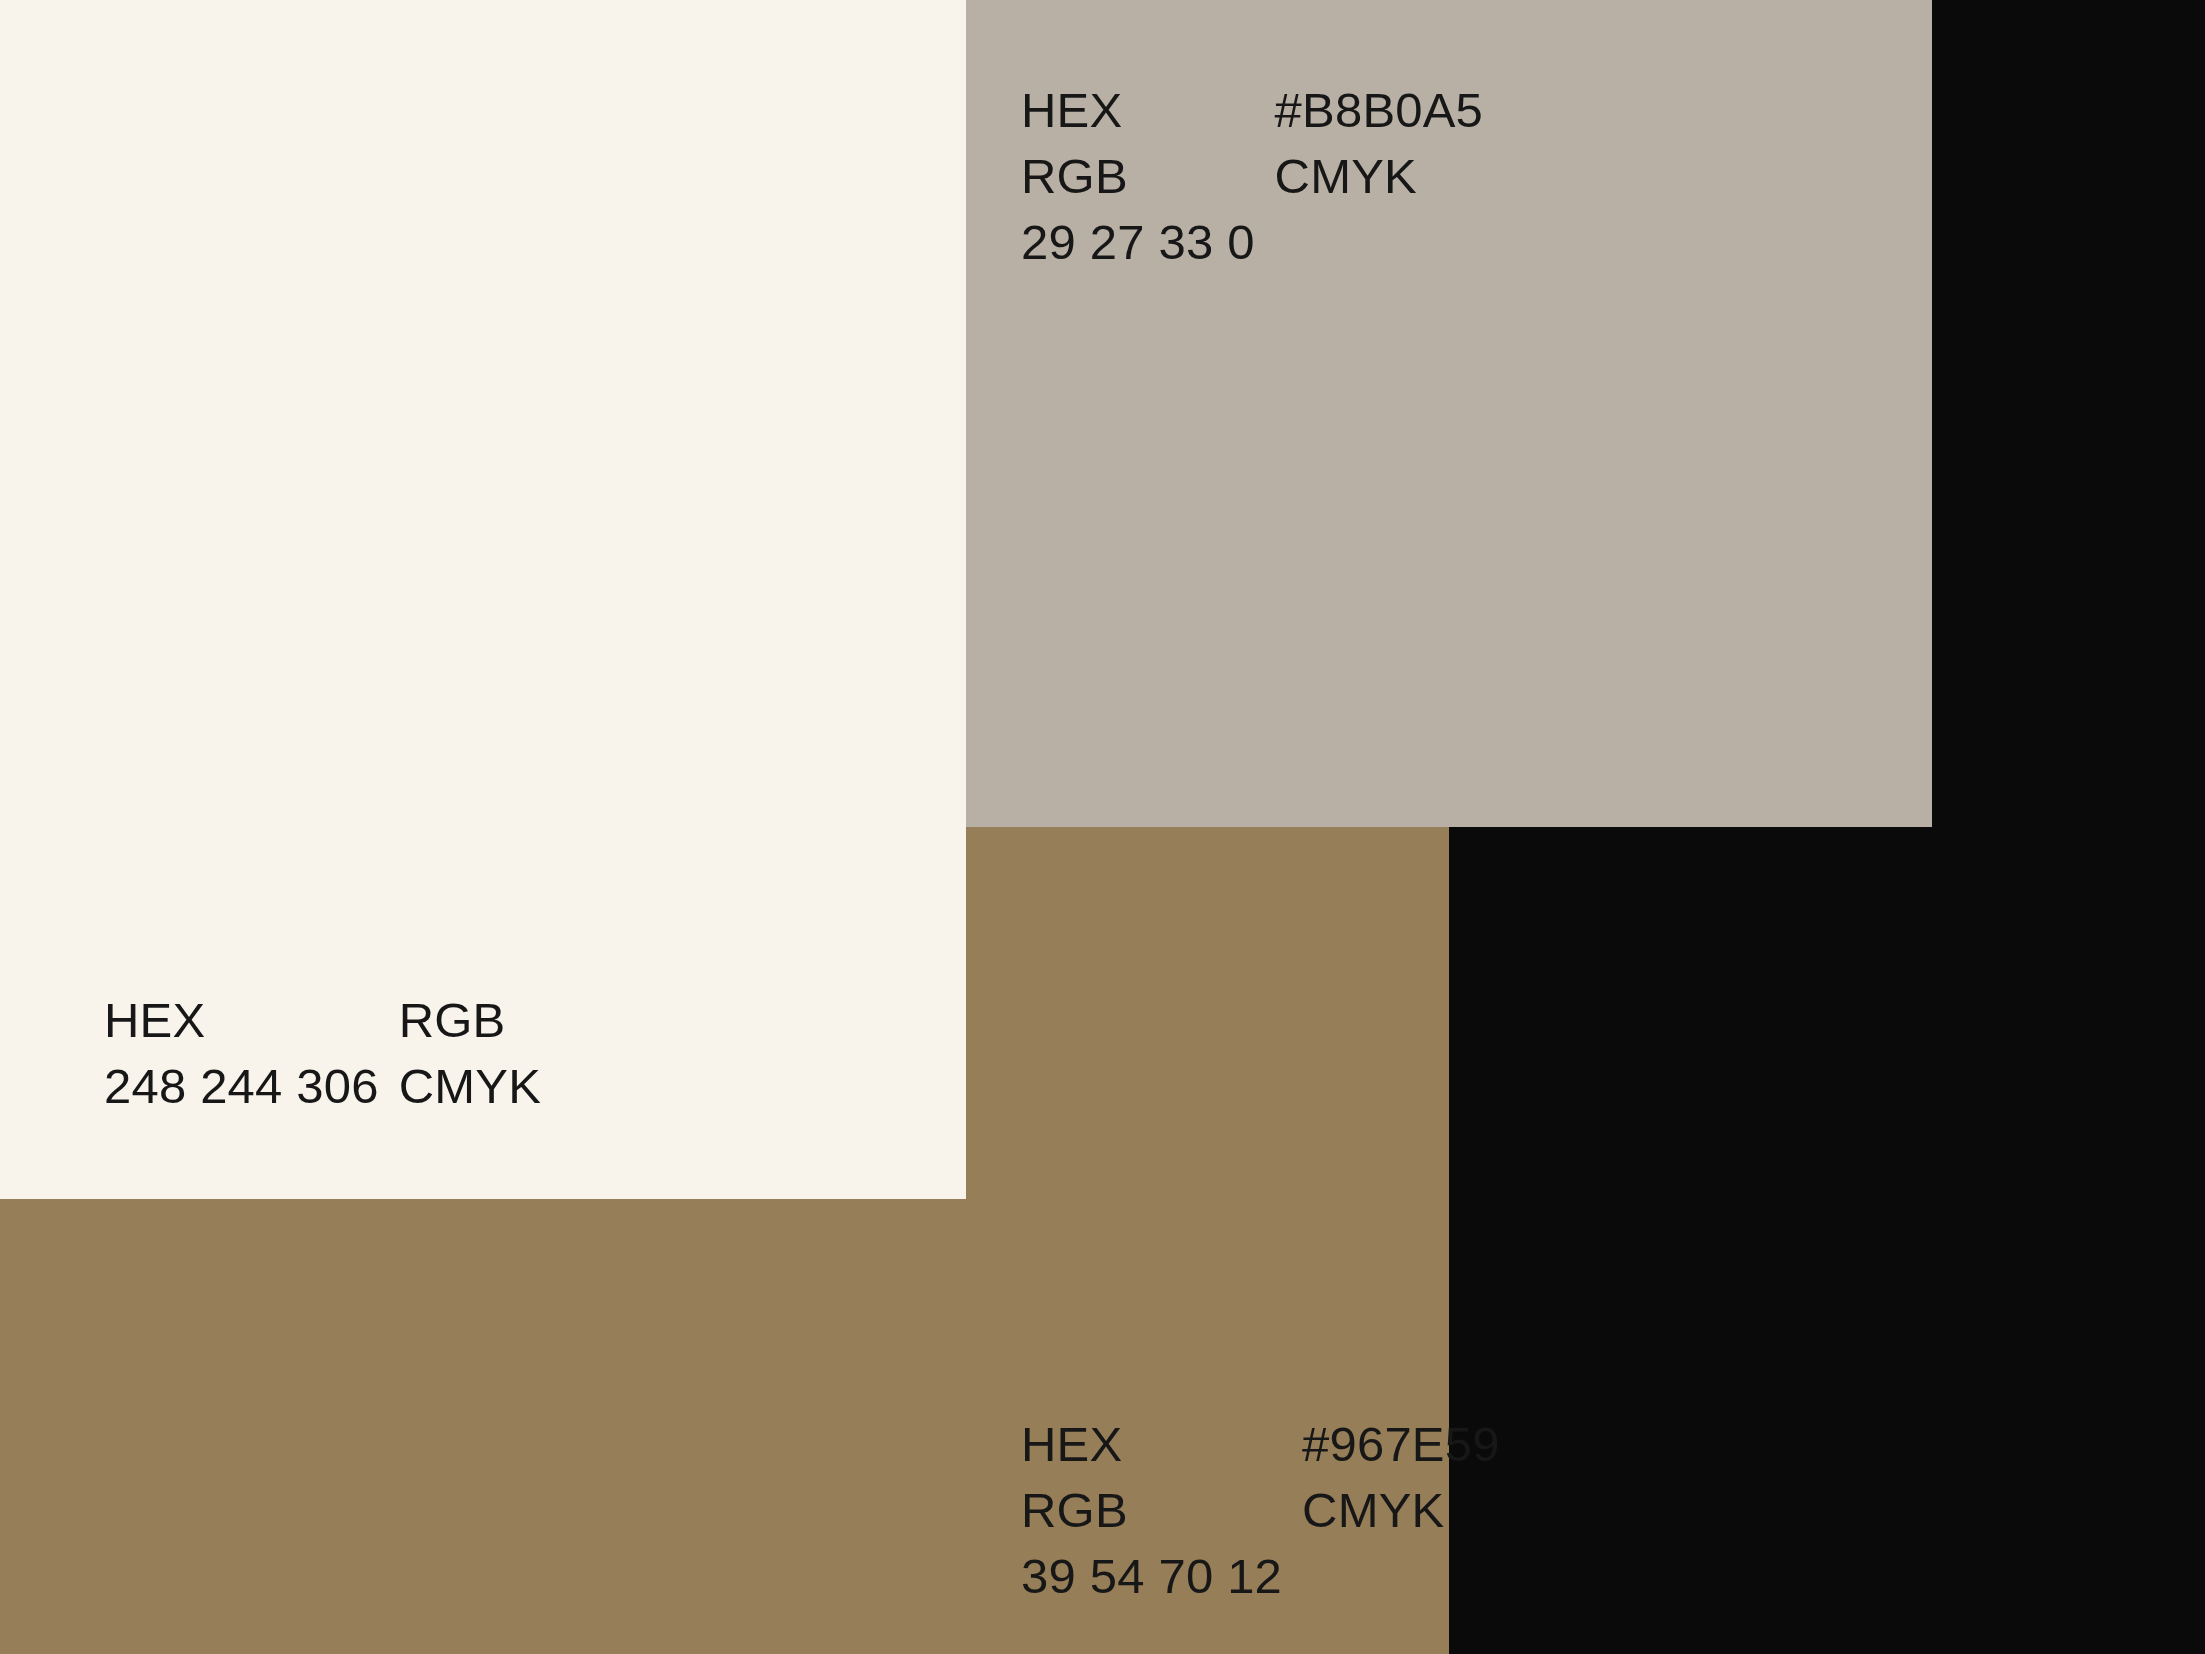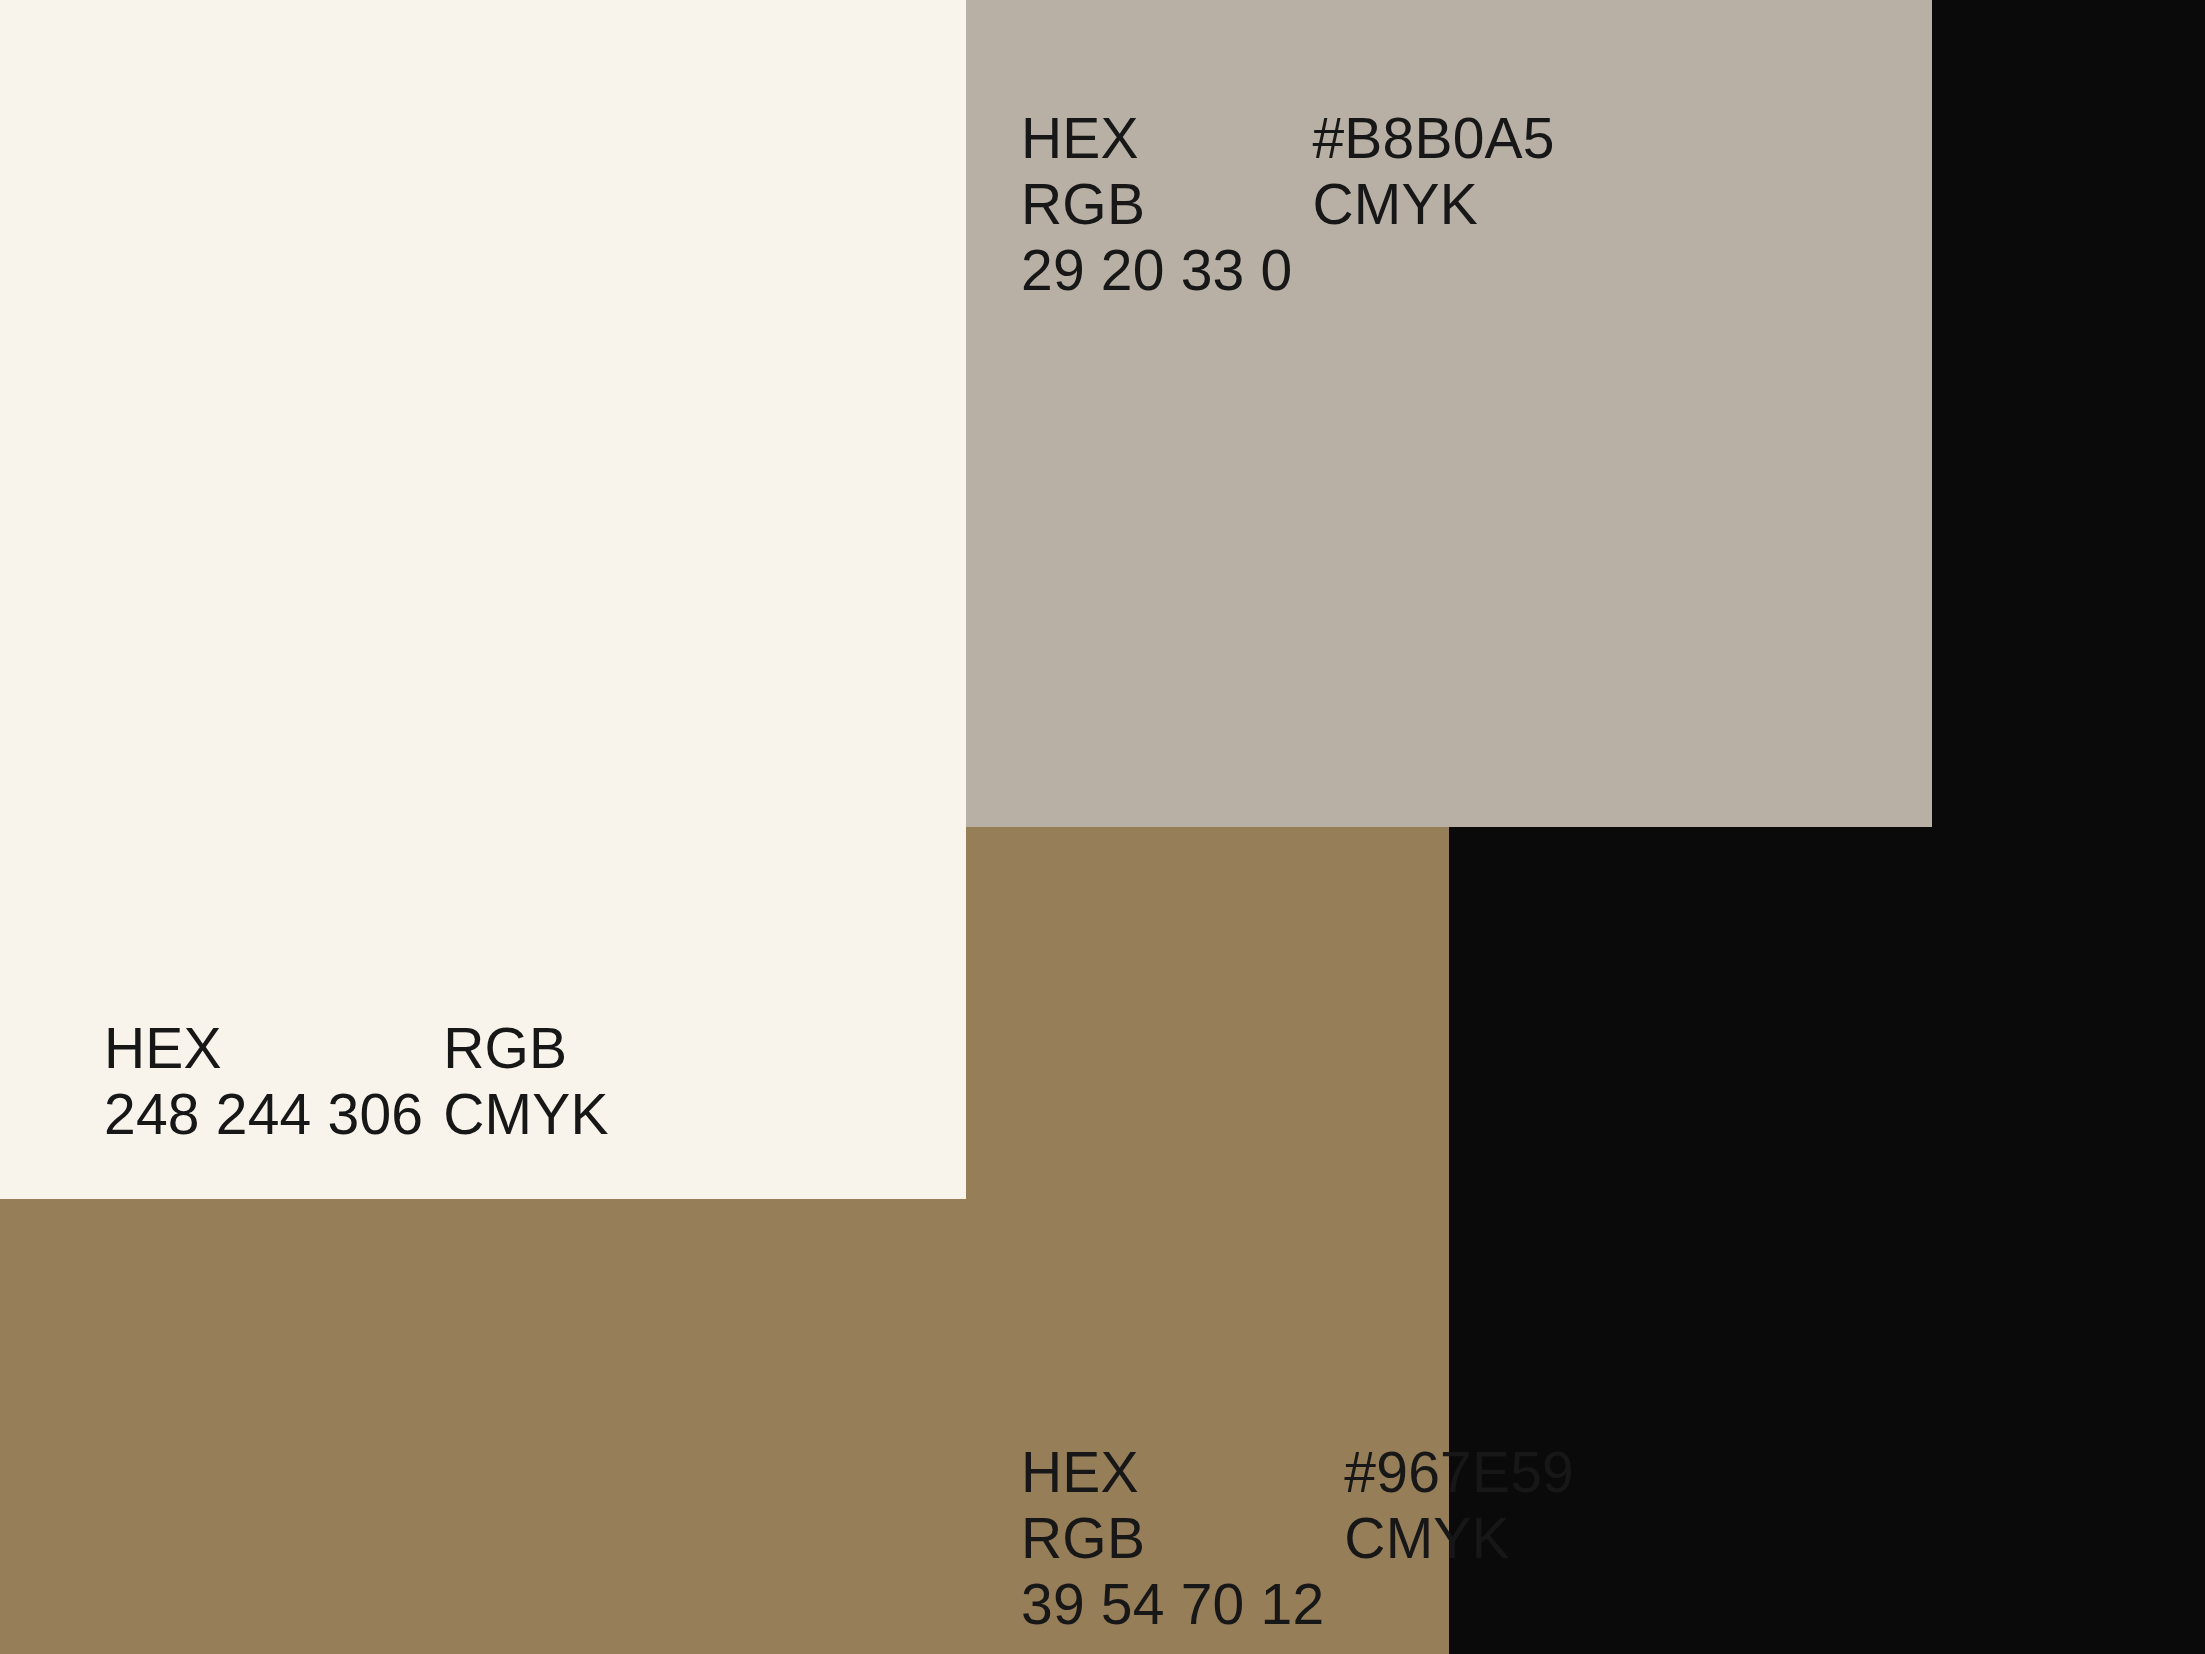--- a/index.html
+++ b/index.html
@@ -46,25 +46,24 @@
   .swatch-tan-foot { z-index: 1; }
 
   
   .info {
     position: absolute;
     z-index: 2;
     display: grid;
     grid-template-columns: auto auto;
     column-gap: 20px;
     row-gap: 0;
-    font-size: 57px;
+    font-size: 49px;
     line-height: 66px;
     letter-spacing: 0.2px;
     white-space: nowrap;
-    margin-top: 28px;
   }
   .info .k,
   .info .v {
     font-weight: 400;
   }
   .info .k { text-align: left; }
   .info .v { text-align: right; }
 
   
   .info-greige {
@@ -93,21 +92,21 @@
 
   <div class="swatch swatch-tan-main" style="background-color: rgb(150, 126, 89);"></div>
 
   <div class="swatch swatch-tan-foot" style="background-color: rgb(150, 126, 89);"></div>
 
   <div class="info info-greige" style="color: rgb(23, 23, 23);">
     <span class="k">HEX</span>
     <span class="v">#B8B0A5</span>
     <span class="k">RGB</span>
     <span class="k">CMYK</span>
-    <span class="v">29 20 33 0</span>
+    <span class="v">29 27 33 0</span>
   </div>
 
   <div class="info info-cream" style="color: rgb(23, 23, 23);">
     <span class="k">HEX</span>
     <span class="k">RGB</span>
     <span class="v">248 244 306</span>
     <span class="k">CMYK</span>
   </div>
 
   <div class="info info-tan" style="color: rgb(23, 23, 23);">

